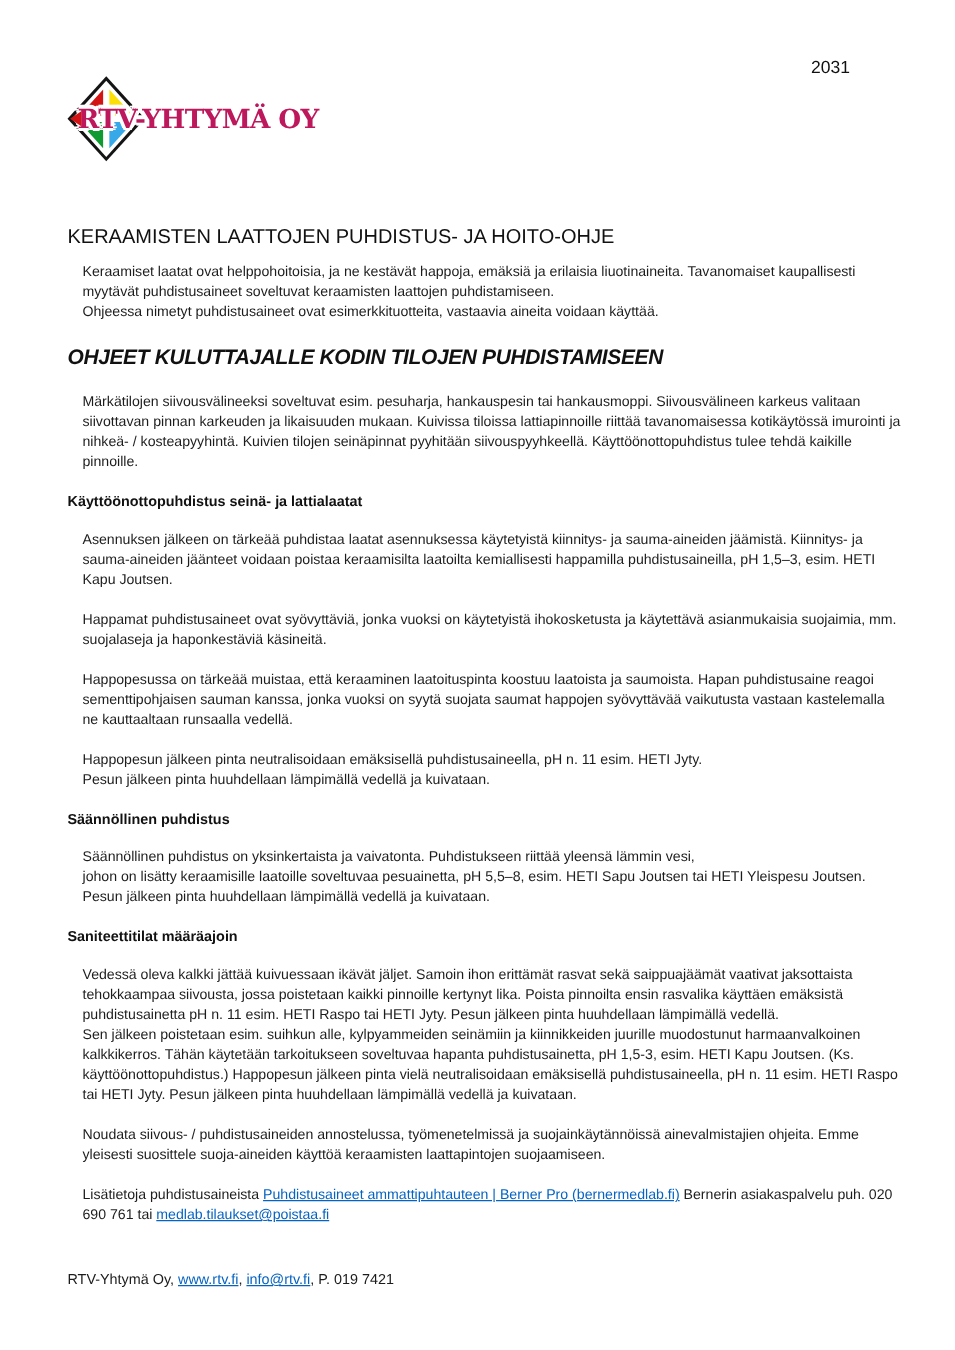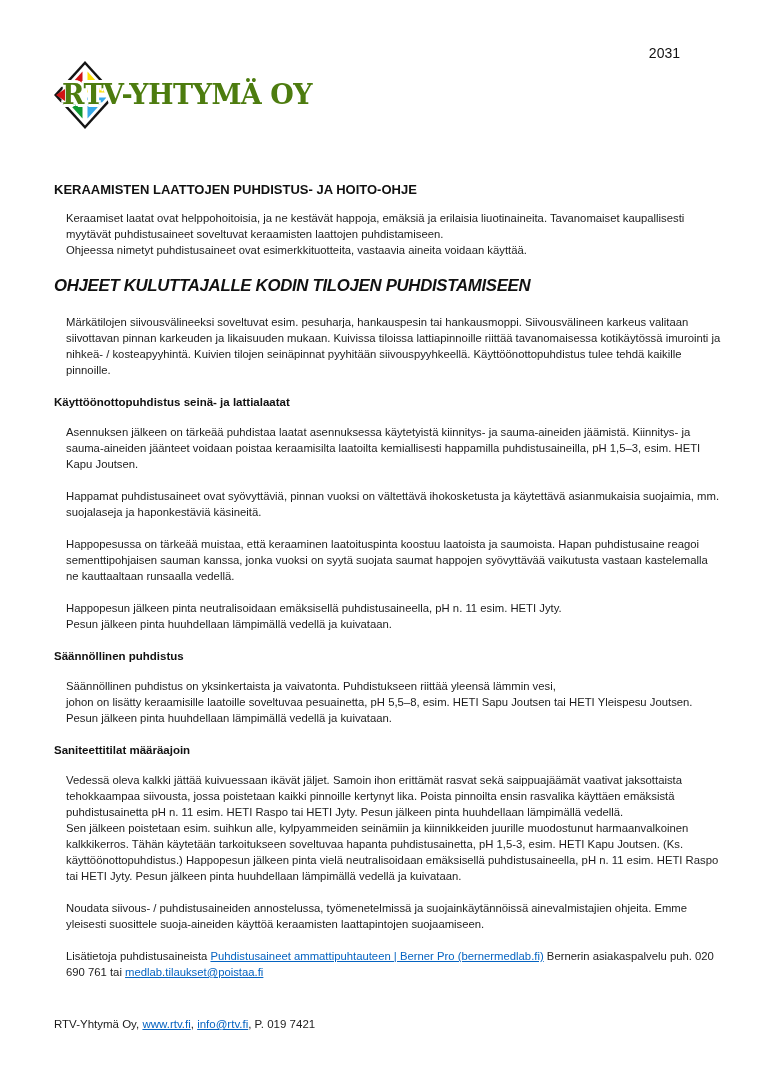--- a/index.html
+++ b/index.html
@@ -18,23 +18,23 @@
   
   .logo{
     position:absolute;left:53px;top:60px;
     width:215px;height:74px;
   }
   .logo svg{position:absolute;left:0;top:0;z-index:1;}
   .logo .wordmark{
     position:absolute;left:9px;top:22px;z-index:2;
     font-family:"DejaVu Serif",serif;
     font-weight:bold;
-    font-size:27px;line-height:25px;
+    font-size:21px;line-height:25px;
     letter-spacing:-0.5px;
-    color:#4d7c0f;
+    color:#be185d;
     white-space:nowrap;
     text-shadow:
       -2px -2px 0 #fff, 2px -2px 0 #fff, -2px 2px 0 #fff, 2px 2px 0 #fff,
       -3px 0 0 #fff, 3px 0 0 #fff, 0 -3px 0 #fff, 0 3px 0 #fff;
   }
   .logo .notch{
     position:absolute;left:3px;top:29px;z-index:3;
     width:0;height:0;
     border-top:6px solid transparent;
     border-bottom:6px solid transparent;
@@ -44,22 +44,22 @@
   .content{
     position:absolute;left:54px;top:182px;width:668px;
   }
   .content p{
     margin:0 0 16px 12px;
     font-size:11.3px;
     line-height:16px;
   }
   .content h2{  
     margin:0 0 12px 0;
-    font-size:13px;line-height:16px;
-    font-weight:bold;color:#111;
+    font-size:16px;line-height:16px;
+    font-weight:normal;color:#111;
   }
   .content h1{  
     margin:14px 0 16px 0;
     font-size:16.8px;line-height:24px;
     letter-spacing:-0.3px;
     font-weight:bold;color:#111;font-style:italic;
   }
   .content h3{  
     margin:0 0 14px 0;
     font-size:11.5px;line-height:16px;
@@ -93,21 +93,21 @@
   <span class="wordmark">RTV-YHTYMÄ OY</span>
 </div>
 
 <div class="content">
     <h2>KERAAMISTEN LAATTOJEN PUHDISTUS- JA HOITO-OHJE</h2>
     <p><span>Keraamiset laatat ovat helppohoitoisia, ja ne kestävät happoja, emäksiä ja erilaisia liuotinaineita. Tavanomaiset kaupallisesti myytävät puhdistusaineet soveltuvat keraamisten laattojen puhdistamiseen.</span><br><span>Ohjeessa nimetyt puhdistusaineet ovat esimerkkituotteita, vastaavia aineita voidaan käyttää.</span></p>
     <h1>OHJEET KULUTTAJALLE KODIN TILOJEN PUHDISTAMISEEN</h1>
     <p><span>Märkätilojen siivousvälineeksi soveltuvat esim. pesuharja, hankauspesin tai hankausmoppi. Siivousvälineen karkeus valitaan siivottavan pinnan karkeuden ja likaisuuden mukaan. Kuivissa tiloissa lattiapinnoille riittää tavanomaisessa kotikäytössä imurointi ja nihkeä- / kosteapyyhintä. Kuivien tilojen seinäpinnat pyyhitään siivouspyyhkeellä. Käyttöönottopuhdistus tulee tehdä kaikille pinnoille.</span></p>
     <h3>Käyttöönottopuhdistus seinä- ja lattialaatat</h3>
     <p><span>Asennuksen jälkeen on tärkeää puhdistaa laatat asennuksessa käytetyistä kiinnitys- ja sauma-aineiden jäämistä. Kiinnitys- ja sauma-aineiden jäänteet voidaan poistaa keraamisilta laatoilta kemiallisesti happamilla puhdistusaineilla, pH 1,5–3, esim. HETI Kapu Joutsen.</span></p>
-    <p><span>Happamat puhdistusaineet ovat syövyttäviä, pinnan vuoksi on vältettävä ihokosketusta ja käytettävä asianmukaisia suojaimia, mm. suojalaseja ja haponkestäviä käsineitä.</span></p>
+    <p><span>Happamat puhdistusaineet ovat syövyttäviä, jonka vuoksi on käytetyistä ihokosketusta ja käytettävä asianmukaisia suojaimia, mm. suojalaseja ja haponkestäviä käsineitä.</span></p>
     <p><span>Happopesussa on tärkeää muistaa, että keraaminen laatoituspinta koostuu laatoista ja saumoista. Hapan puhdistusaine reagoi sementtipohjaisen sauman kanssa, jonka vuoksi on syytä suojata saumat happojen syövyttävää vaikutusta vastaan kastelemalla ne kauttaaltaan runsaalla vedellä.</span></p>
     <p><span>Happopesun jälkeen pinta neutralisoidaan emäksisellä puhdistusaineella, pH n. 11 esim. HETI Jyty.</span><br><span>Pesun jälkeen pinta huuhdellaan lämpimällä vedellä ja kuivataan.</span></p>
     <h3>Säännöllinen puhdistus</h3>
     <p><span>Säännöllinen puhdistus on yksinkertaista ja vaivatonta. Puhdistukseen riittää yleensä lämmin vesi,</span><br><span>johon on lisätty keraamisille laatoille soveltuvaa pesuainetta, pH 5,5–8, esim. HETI Sapu Joutsen tai HETI Yleispesu Joutsen.</span><br><span>Pesun jälkeen pinta huuhdellaan lämpimällä vedellä ja kuivataan.</span></p>
     <h3>Saniteettitilat määräajoin</h3>
     <p><span>Vedessä oleva kalkki jättää kuivuessaan ikävät jäljet. Samoin ihon erittämät rasvat sekä saippuajäämät vaativat jaksottaista tehokkaampaa siivousta, jossa poistetaan kaikki pinnoille kertynyt lika. Poista pinnoilta ensin rasvalika käyttäen emäksistä puhdistusainetta pH n. 11 esim. HETI Raspo tai HETI Jyty. Pesun jälkeen pinta huuhdellaan lämpimällä vedellä.</span><br><span>Sen jälkeen poistetaan esim. suihkun alle, kylpyammeiden seinämiin ja kiinnikkeiden juurille muodostunut harmaanvalkoinen kalkkikerros. Tähän käytetään tarkoitukseen soveltuvaa hapanta puhdistusainetta, pH 1,5-3, esim. HETI Kapu Joutsen. (Ks. käyttöönottopuhdistus.) Happopesun jälkeen pinta vielä neutralisoidaan emäksisellä puhdistusaineella, pH n. 11 esim. HETI Raspo tai HETI Jyty. Pesun jälkeen pinta huuhdellaan lämpimällä vedellä ja kuivataan.</span></p>
     <p><span>Noudata siivous- / puhdistusaineiden annostelussa, työmenetelmissä ja suojainkäytännöissä ainevalmistajien ohjeita. Emme yleisesti suosittele suoja-aineiden käyttöä keraamisten laattapintojen suojaamiseen.</span></p>
     <p><span>Lisätietoja puhdistusaineista </span><a class="doclink" href="#">Puhdistusaineet ammattipuhtauteen | Berner Pro (bernermedlab.fi)</a><span> Bernerin asiakaspalvelu puh. 020 690 761 tai </span><a class="doclink" href="#">medlab.tilaukset@poistaa.fi</a></p>
   </div>
 

